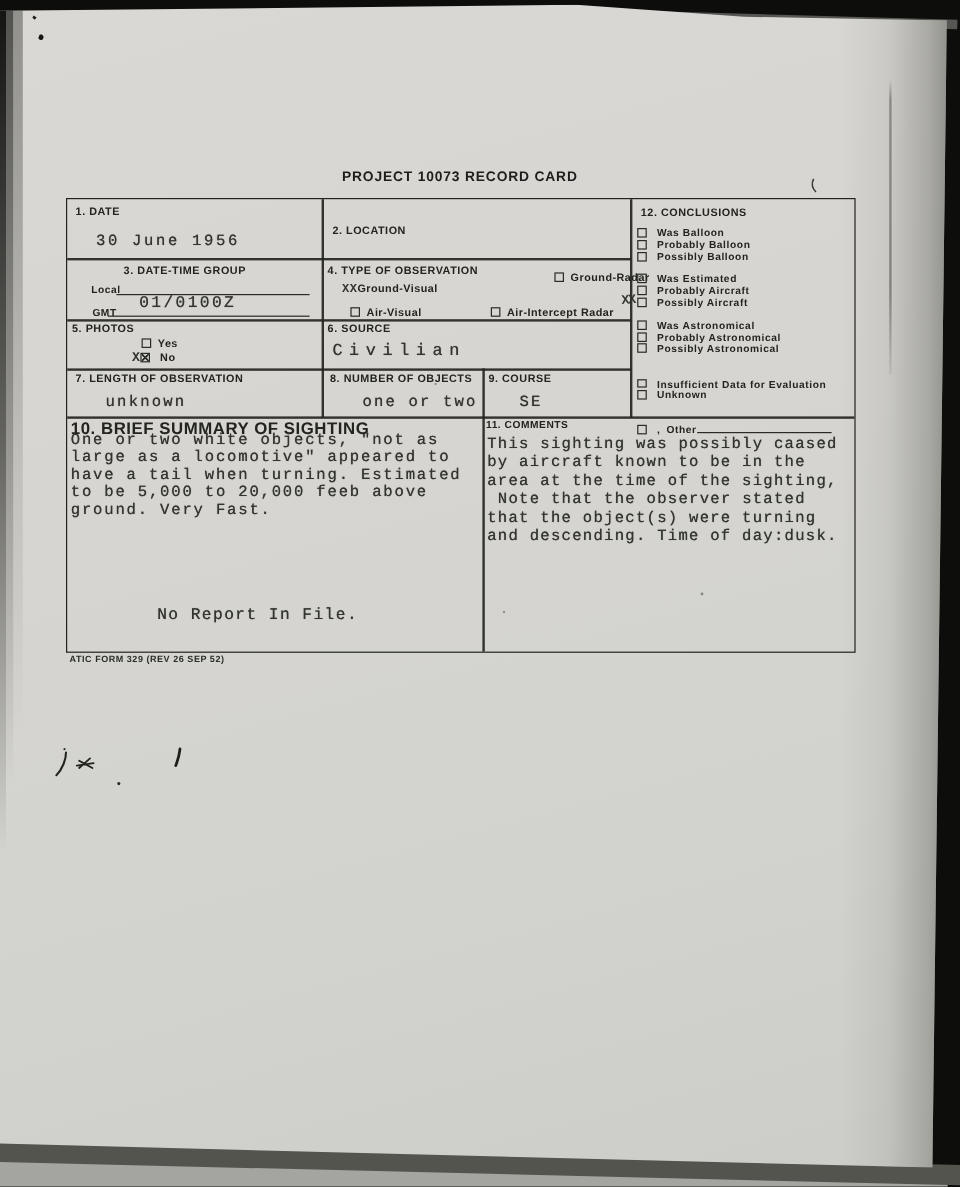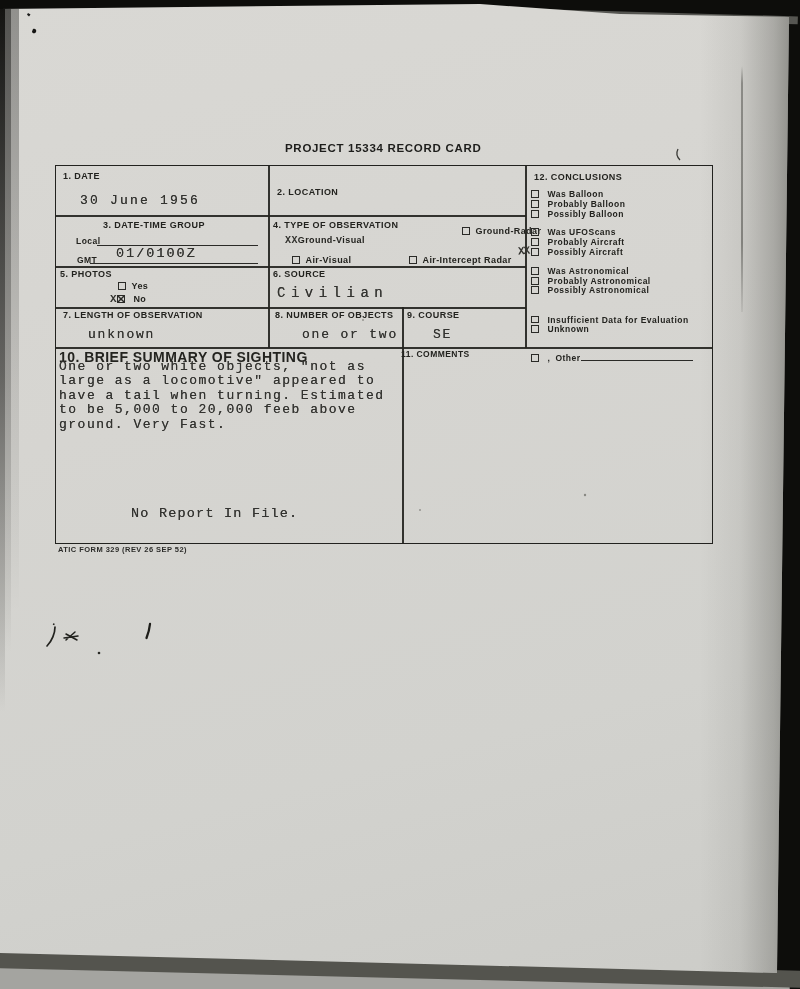--- a/index.html
+++ b/index.html
@@ -70,21 +70,21 @@
   <div class="bottom-band"></div>
   <div class="top-wedge"></div>
 
   <div class="paper">
     <div class="lshade1"></div>
     <div class="lshade2"></div>
     <div class="lshade3"></div>
     <div class="rshade"></div>
     <div class="crease"></div>
 
-    <div class="title">PROJECT 15334 RECORD CARD</div>
+    <div class="title">PROJECT 10073 RECORD CARD</div>
 
     <div class="card">
 
       <div class="vline" style="left:212px;top:0;height:182px;"></div>
       <div class="vline" style="left:469px;top:0;height:182px;"></div>
       <div class="vline" style="left:346px;top:141px;height:236px;"></div>
       <div class="hline" style="top:49px;left:0;width:470px;"></div>
       <div class="hline" style="top:100px;left:0;width:470px;"></div>
       <div class="hline" style="top:141px;left:0;width:470px;"></div>
       <div class="hline" style="top:181px;left:0;width:656px;"></div>
@@ -122,27 +122,33 @@
       <div class="tw" style="left:377px;top:161px;font-size:13px;letter-spacing:1.8px;">SE</div>
 
       <div class="slabel" style="left:3px;top:183px;font-size:14px;">10. BRIEF SUMMARY OF SIGHTING</div>
       <div class="tw pre" style="left:3px;top:194px;font-size:13px;letter-spacing:1.5px;line-height:14.4px;width:342px;">One or two white objects, "not as
 large as a locomotive" appeared to
 have a tail when turning. Estimated
 to be 5,000 to 20,000 feeb above
 ground. Very Fast.</div>
       <div class="tw" style="left:75px;top:340px;font-size:13.5px;letter-spacing:1.2px;">No Report In File.</div>
 
-      <div class="slabel" style="left:329px;top:183px;font-size:8.5px;padding-left:16px;">11. COMMENTS</div>
+      <div class="slabel" style="left:349px;top:183px;font-size:8.5px;">11. COMMENTS</div>
+      <div class="tw pre" style="left:350px;top:196px;font-size:13px;letter-spacing:1.05px;line-height:15.4px;width:302px;">This sighting was possibly caased
+by aircraft known to be in the
+area at the time of the sighting,
+ Note that the observer stated
+that the object(s) were turning
+and descending. Time of day:dusk.</div>
 
       <div class="slabel" style="left:478px;top:6px;">12. CONCLUSIONS</div>
       <div class="crow" style="top:23px;"><span class="cb"></span><span>Was Balloon</span></div>
       <div class="crow" style="top:33px;"><span class="cb"></span><span>Probably Balloon</span></div>
       <div class="crow" style="top:43px;"><span class="cb"></span><span>Possibly Balloon</span></div>
-      <div class="crow" style="top:61px;"><span class="cb"></span><span>Was UFOScans</span></div>
+      <div class="crow" style="top:61px;"><span class="cb"></span><span>Was Estimated</span></div>
       <div class="crow" style="top:71px;"><span class="cb"></span><span>Probably Aircraft</span></div>
       <div class="crow" style="top:81px;"><span class="overstrike">XX</span><span class="cb"></span><span>Possibly Aircraft</span></div>
       <div class="crow" style="top:100px;"><span class="cb"></span><span>Was Astronomical</span></div>
       <div class="crow" style="top:110px;"><span class="cb"></span><span>Probably Astronomical</span></div>
       <div class="crow" style="top:119px;"><span class="cb"></span><span>Possibly Astronomical</span></div>
       <div class="crow" style="top:139px;margin-top:48px;"><span class="cb"></span><span style="margin-right:5px;">,</span><span>Other</span><span class="uline" style="position:static;display:inline-block;width:112px;height:7px;border-bottom-width:1.1px;"></span></div>
       <div class="crow" style="top:148.5px;"><span class="cb"></span><span>Insufficient Data for Evaluation</span></div>
       <div class="crow" style="top:158px;"><span class="cb"></span><span>Unknown</span></div>
     </div>
 

